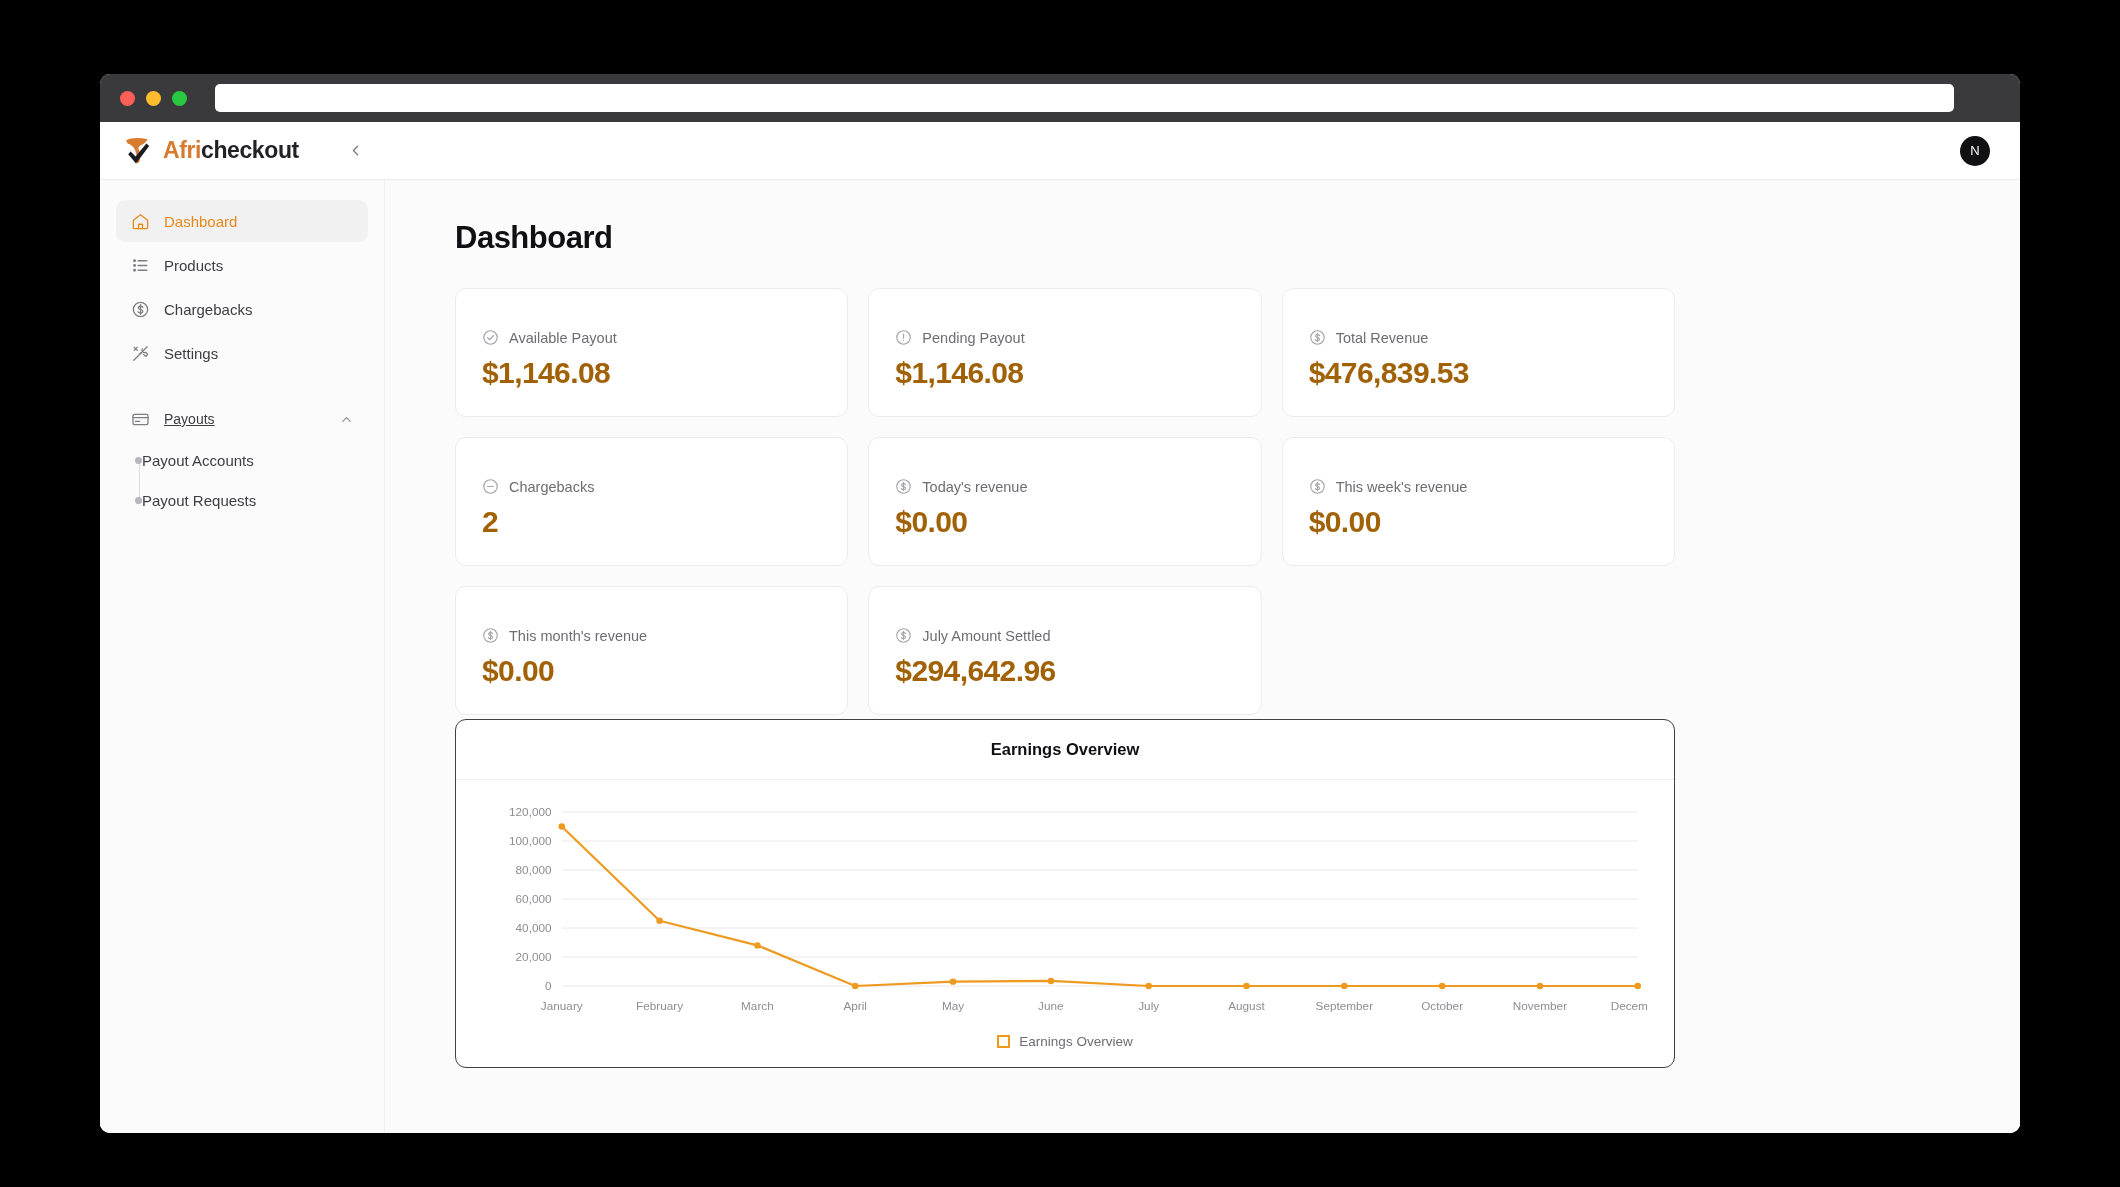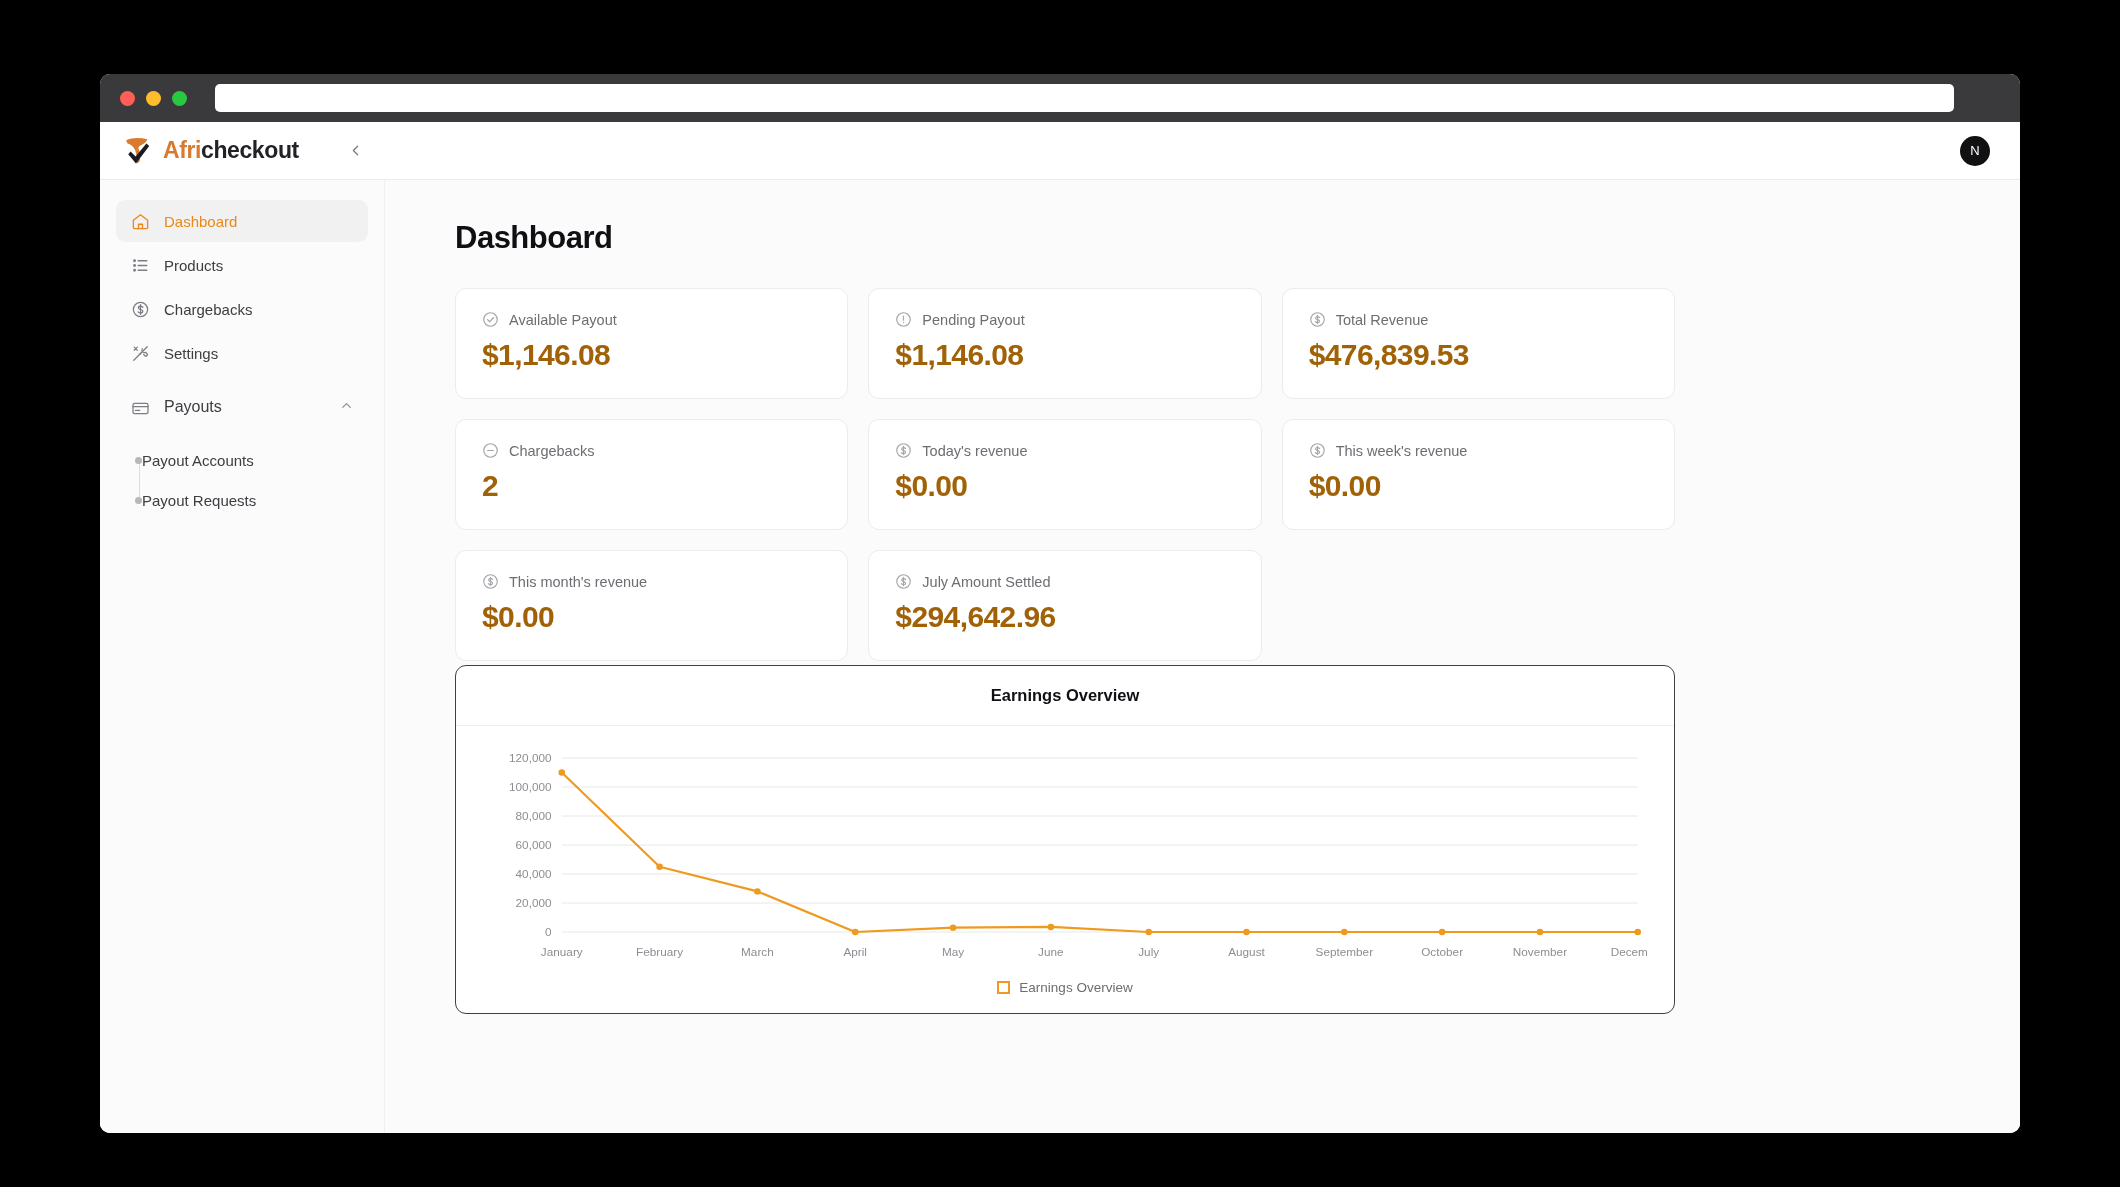--- a/index.html
+++ b/index.html
@@ -93,23 +93,23 @@
     color: #3d3d42;
     font-size: 15px;
     cursor: pointer;
     margin-bottom: 2px;
   }
   .nav-item.active { background: #f1f1f1; color: #e8891a; }
   .nav-icon { width: 20px; height: 20px; flex: 0 0 20px; display: flex; align-items: center; justify-content: center; }
   .nav-gap { height: 22px; }
 
   .nav-group {
-    display: flex; align-items: flex-start; gap: 14px;
+    display: flex; align-items: center; gap: 14px;
     height: 42px; padding: 0 14px;
-    color: #3d3d42; font-size: 16px; cursor: pointer;
+    color: #3d3d42; font-size: 14px; cursor: pointer; text-decoration: underline;
   }
   .nav-group .chev { margin-left: auto; color: #8b8b90; display: flex; }
   .subnav { position: relative; padding-left: 14px; }
   .subnav::before {
     content: ""; position: absolute;
     left: 23px; top: 20px; bottom: 20px;
     width: 1px; background: #dcdcdc;
   }
   .sub-item {
     display: flex; align-items: center; 
@@ -125,21 +125,21 @@
     padding: 40px 46px 0 70px;
     overflow: hidden;
   }
   .page-title { font-size: 31px; font-weight: 700; color: #101014; letter-spacing: -0.5px; }
 
   .cards { margin-top: 32px; display: grid; grid-template-columns: repeat(3, 1fr); gap: 20px; max-width: 1220px; }
   .card {
     background: #ffffff;
     border: 1px solid #ececec;
     border-radius: 11px;
-    padding: 22px 26px 26px 26px;
+    padding: 40px 26px 26px 26px;
     min-height: 108px;
   }
   .card-head { display: flex; align-items: center; gap: 10px; }
   .card-icon { width: 17px; height: 17px; flex: 0 0 17px; color: #a6a6ab; display: flex; }
   .card-label { font-size: 14.5px; color: #6d6d73; }
   .card-value { margin-top: 10px; font-size: 30px; font-weight: 700; color: #a16207; letter-spacing: -0.6px; }
 
   
   .chart-card {
     margin-top: 4px;

